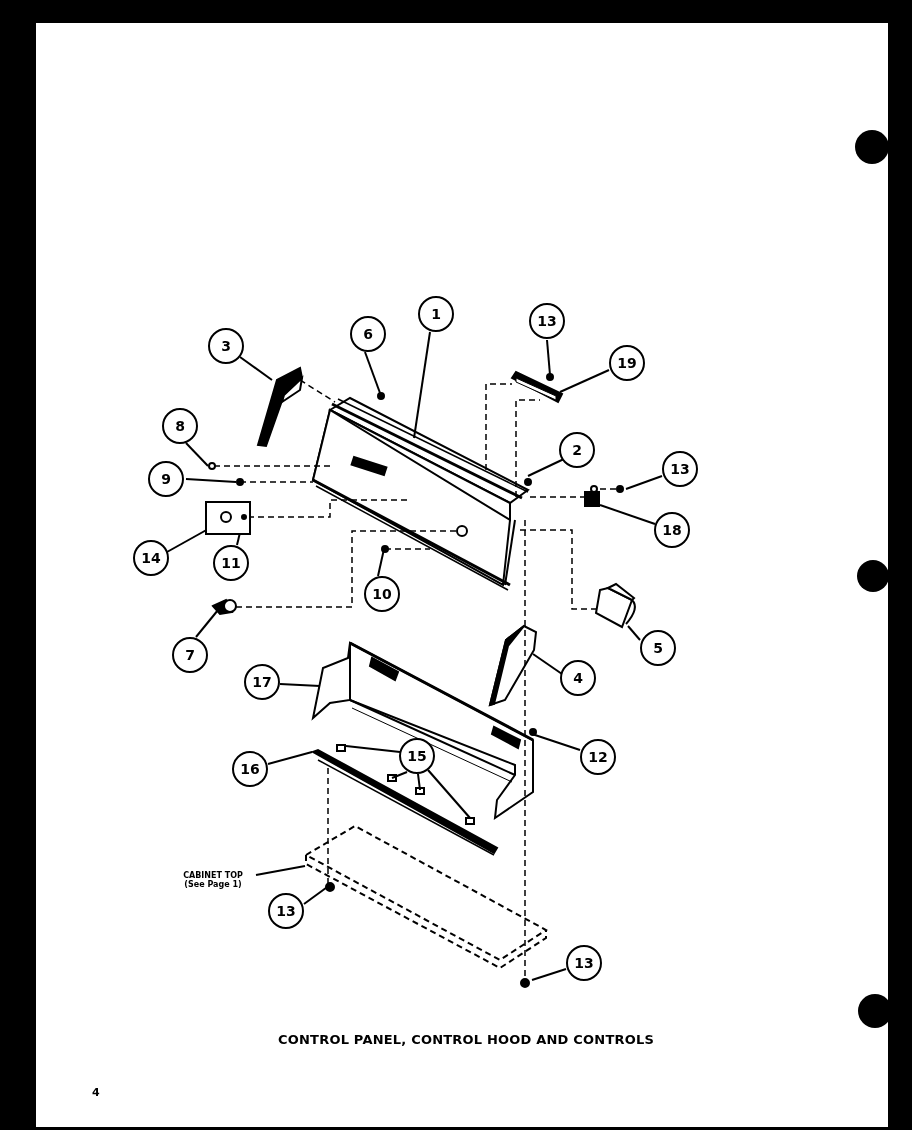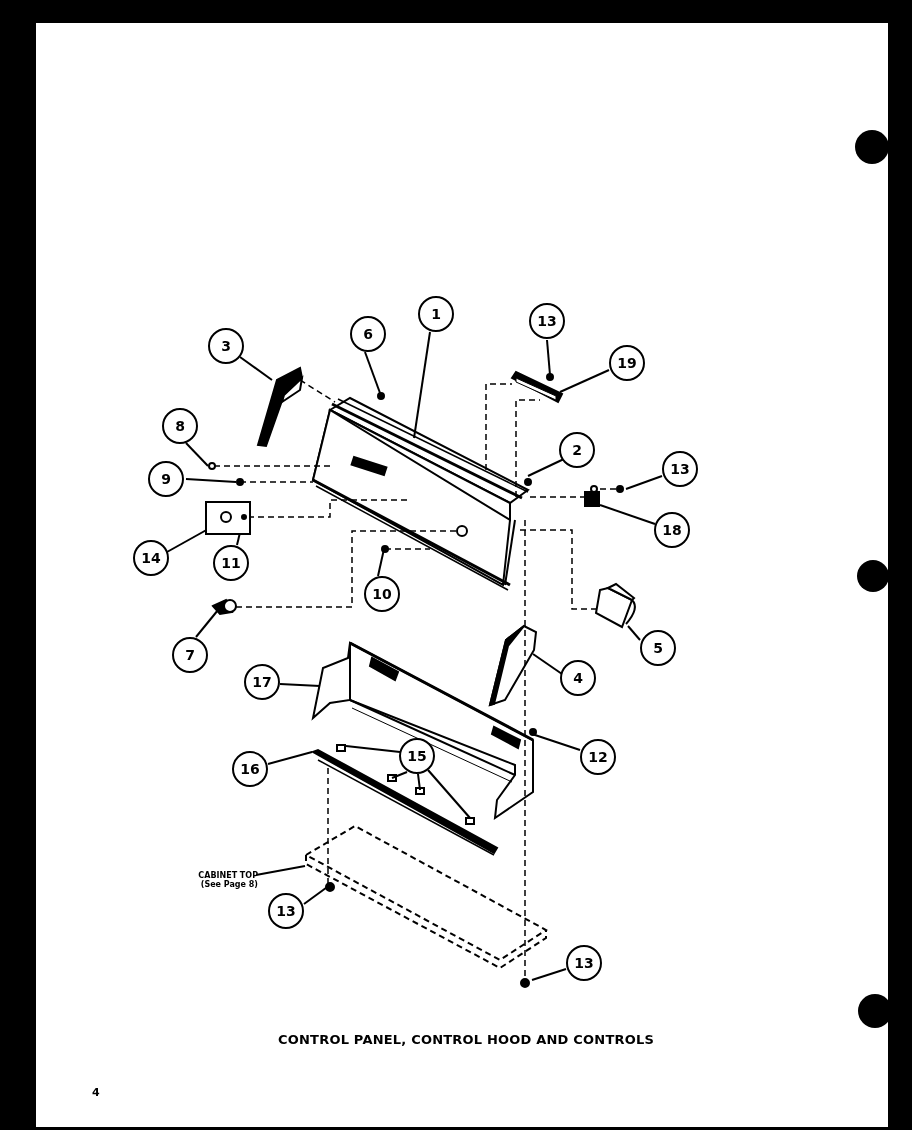--- a/index.html
+++ b/index.html
@@ -1,21 +1,21 @@
 <!DOCTYPE html>
 <html><head>
 <meta charset="utf-8">
 <style>
   html, body { margin:0; padding:0; }
   body { width:912px; height:1130px; background:#000; position:relative; overflow:hidden; font-family:"Liberation Sans", sans-serif; }
   .page { position:absolute; left:36px; top:23px; width:852px; height:1104px; background:#fff; }
   svg { position:absolute; left:0; top:0; }
   .title { position:absolute; left:0; top:1032px; width:900px; text-align:center; font-family:"DejaVu Sans", sans-serif; font-weight:bold; font-size:13px; letter-spacing:0.2px; color:#000; text-transform:uppercase;padding-left:16px; }
   .pageno { position:absolute; left:92px; top:1086px; font-family:"DejaVu Sans", sans-serif; font-weight:bold; font-size:11px; color:#000; }
-  .label { position:absolute; font-family:"DejaVu Sans", sans-serif; font-weight:bold; color:#000; text-transform:uppercase; font-size:8px; line-height:9px; text-align:right; }
+  .label { position:absolute; font-family:"DejaVu Sans", sans-serif; font-weight:bold; color:#000; text-transform:uppercase; font-size:8px; line-height:9px; text-align:center; }
   .callout-num { font-family:"DejaVu Sans", sans-serif; font-weight:bold; font-size:14px; }
 </style>
 </head>
 <body>
 
 <div class="page"></div>
 
 <svg width="912" height="1130" viewBox="0 0 912 1130">
 
   <circle cx="872" cy="147" r="17" fill="#000"></circle>
@@ -241,17 +241,17 @@
       </g>
     <g>
         <circle cx="627" cy="363" r="17" fill="#fff" stroke="#000" stroke-width="2"></circle>
         <text class="callout-num" x="627" y="368" text-anchor="middle">19</text>
       </g>
   </g>
 </svg>
 
 <div class="label" style="left:168px; top:871px; width:90px;">
   <div>Cabinet Top</div>
-  <div style="text-transform:none;">(See Page 8)</div>
+  <div style="text-transform:none;">(See Page 1)</div>
 </div>
 
 <div class="title">Control Panel, Control Hood and Controls</div>
 <div class="pageno">4</div>
 
 </body></html>

